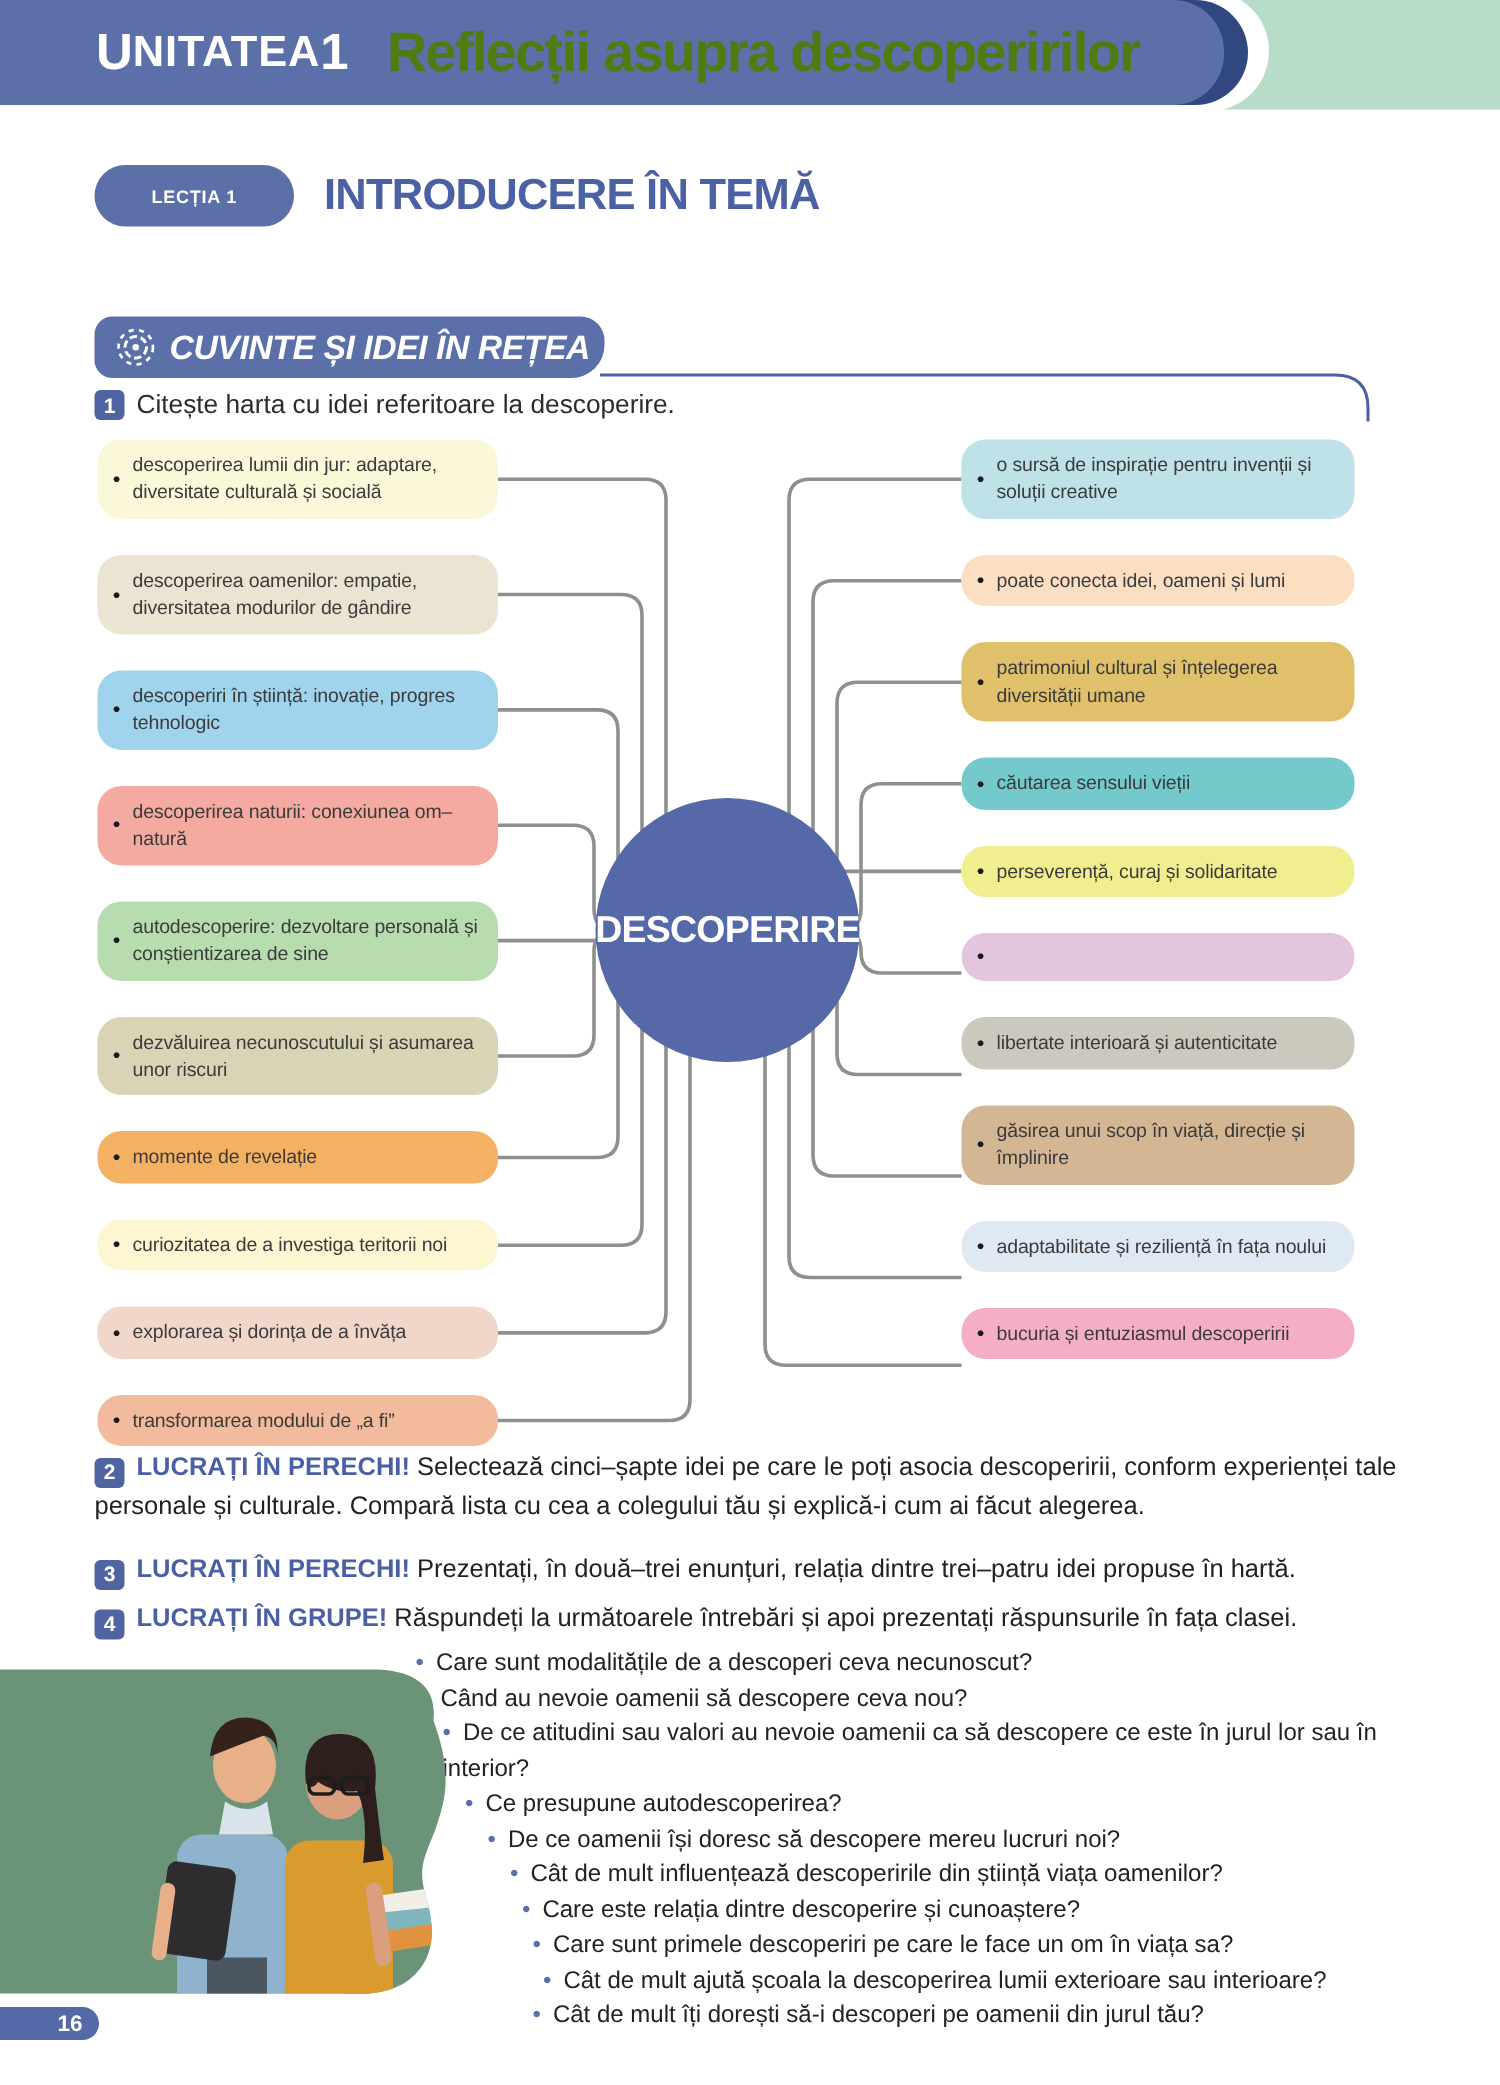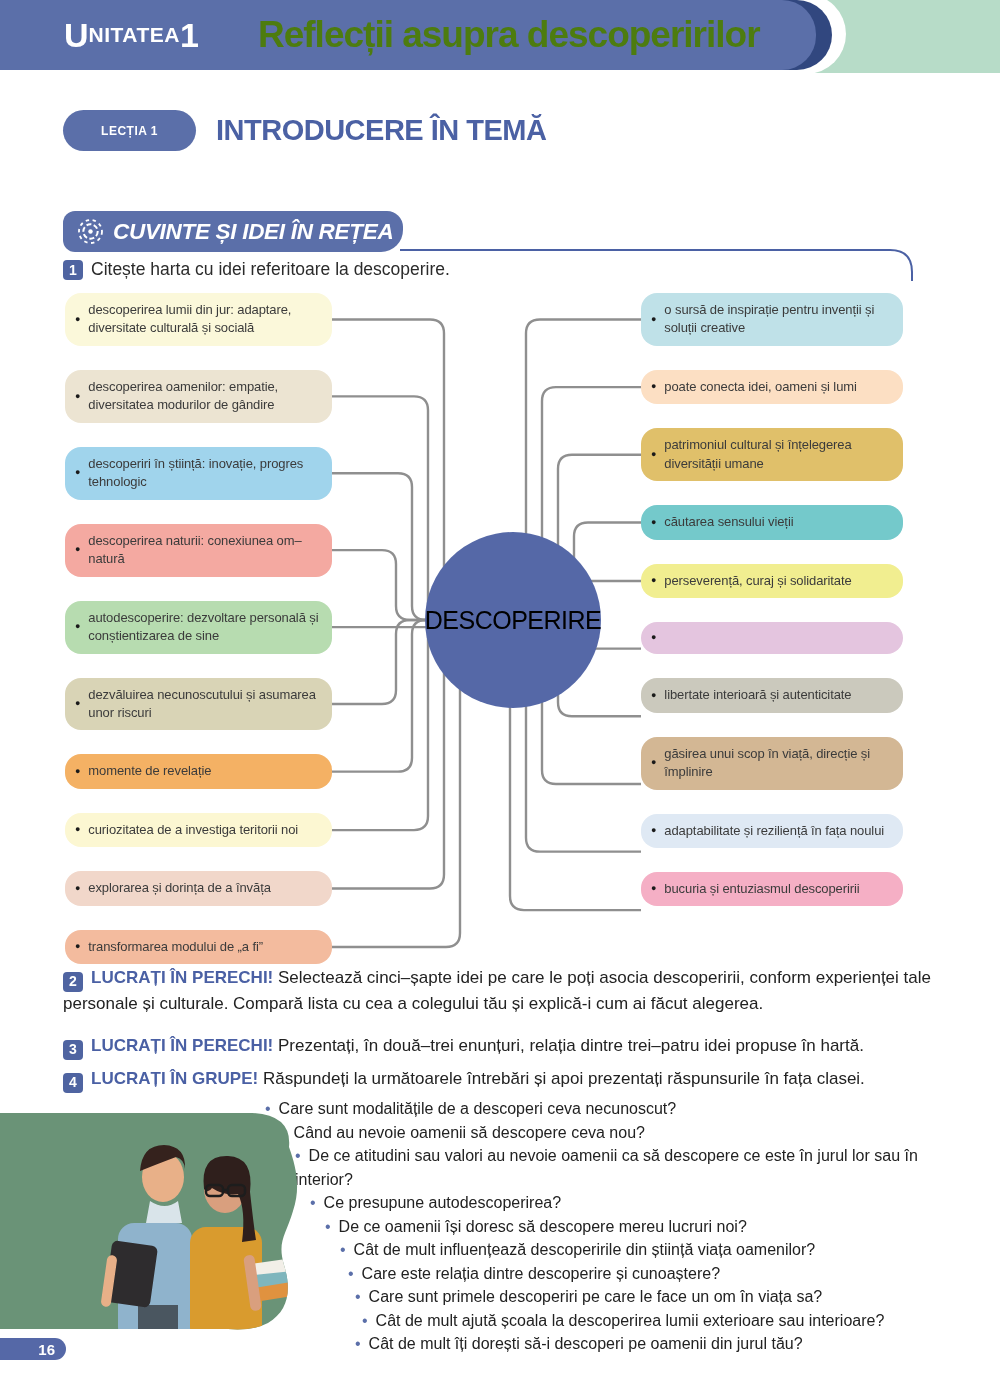--- a/index.html
+++ b/index.html
@@ -7,21 +7,21 @@
         font-family:"Liberation Sans",sans-serif;color:#222;}
 
   
   .mint-block{position:absolute;left:762px;top:0;width:238px;height:73px;background:#b7dcc8;}
   .banner-white{position:absolute;left:0;top:-6px;width:846px;height:80px;background:#fff;border-radius:0 40px 40px 0;}
   .banner-navy{position:absolute;left:0;top:0;width:832px;height:70px;background:#31477f;border-radius:0 36px 36px 0;}
   .banner-blue{position:absolute;left:0;top:0;width:816px;height:70px;background:#5b6fa9;border-radius:0 34px 34px 0;
                display:flex;align-items:center;}
   .unit-label{position:absolute;left:64px;top:0;height:70px;display:flex;align-items:center;color:#fff;font-weight:bold;}
   .unit-label .big{font-size:34px;}
-  .unit-label .small{font-size:21px;letter-spacing:.5px;}
+  .unit-label .small{font-size:29px;letter-spacing:.5px;}
   .unit-title{position:absolute;left:258px;top:0;height:70px;display:flex;align-items:center;color:#4d7c0f;
               font-weight:bold;font-size:37px;letter-spacing:-1px;}
 
   
   .lesson-pill{position:absolute;left:63px;top:110px;width:133px;height:41px;background:#5b6fa9;border-radius:21px;
                display:flex;align-items:center;justify-content:center;color:#fff;font-weight:bold;font-size:12px;letter-spacing:.5px;}
   .lesson-title{position:absolute;left:216px;top:110px;height:41px;display:flex;align-items:center;
                 color:#4b61a4;font-weight:bold;font-size:29px;letter-spacing:-.5px;text-align:right;}
 
   
@@ -39,22 +39,22 @@
 
   
   #net{position:absolute;left:0;top:0;width:1000px;height:1390px;pointer-events:none;}
   .col{position:absolute;display:flex;flex-direction:column;}
   .col-left{left:65px;top:293px;width:267px;gap:24px;}
   .col-right{left:641px;top:293px;width:262px;gap:24px;}
   .bubble{border-radius:16px;padding:8px 8px 8px 10px;display:flex;gap:8px;
           font-size:13px;line-height:1.42;color:#3b3b3b;letter-spacing:-.1px;box-sizing:border-box;min-height:32px;align-items:center;}
   .bubble .dot{color:#1a1a1a;font-size:14px;line-height:1.3;}
   .center-circle{position:absolute;left:397px;top:532px;width:176px;height:176px;border-radius:50%;
-                 display:flex;align-items:center;justify-content:center;color:#000000;font-weight:normal;
-                 font-size:25px;letter-spacing:-.5px;z-index:3;margin-left:28px;}
+                 display:flex;align-items:center;justify-content:center;color:#ffffff;font-weight:bold;
+                 font-size:25px;letter-spacing:-.5px;z-index:3;}
 
   
   .questions{position:absolute;left:265px;top:1097px;width:700px;margin:0;padding:0;list-style:none;
              font-size:16px;line-height:23.5px;color:#222;}
   .questions li{position:relative;}
   .questions li .bul{color:#5b6fa9;margin-right:8px;}
 
   
   #photo{position:absolute;left:0;top:1105px;}
   .page-num{position:absolute;left:0;top:1338px;width:66px;height:22px;background:#5568a7;
@@ -210,21 +210,21 @@
   <div class="ex-block" style="top:1034px">
     <span class="badge">3</span><span class="ex-label">LUCRAȚI ÎN PERECHI!</span>
     <span>Prezentați, în două–trei enunțuri, relația dintre trei–patru idei propuse în hartă.</span>
   </div>
   <div class="ex-block" style="top:1067px">
     <span class="badge">4</span><span class="ex-label">LUCRAȚI ÎN GRUPE!</span>
     <span>Răspundeți la următoarele întrebări și apoi prezentați răspunsurile în fața clasei.</span>
   </div>
 
   <ul class="questions" id="questions">
-      <li style="padding-left: 0px;"><span class="bul">•</span><span>Care sunt modalitățile de a descoperi ceva necunoscut?</span></li>
+      <li style="padding-left: 0px; margin-left: 12px;"><span class="bul">•</span><span>Care sunt modalitățile de a descoperi ceva necunoscut?</span></li>
       <li style="padding-left: 15px;"><span class="bul">•</span><span>Când au nevoie oamenii să descopere ceva nou?</span></li>
       <li style="padding-left: 30px;"><span class="bul">•</span><span>De ce atitudini sau valori au nevoie oamenii ca să descopere ce este în jurul lor sau în interior?</span></li>
       <li style="padding-left: 45px;"><span class="bul">•</span><span>Ce presupune autodescoperirea?</span></li>
       <li style="padding-left: 60px;"><span class="bul">•</span><span>De ce oamenii își doresc să descopere mereu lucruri noi?</span></li>
       <li style="padding-left: 75px;"><span class="bul">•</span><span>Cât de mult influențează descoperirile din știință viața oamenilor?</span></li>
       <li style="padding-left: 83px;"><span class="bul">•</span><span>Care este relația dintre descoperire și cunoaștere?</span></li>
       <li style="padding-left: 90px;"><span class="bul">•</span><span>Care sunt primele descoperiri pe care le face un om în viața sa?</span></li>
       <li style="padding-left: 97px;"><span class="bul">•</span><span>Cât de mult ajută școala la descoperirea lumii exterioare sau interioare?</span></li>
       <li style="padding-left: 90px;"><span class="bul">•</span><span>Cât de mult îți dorești să-i descoperi pe oamenii din jurul tău?</span></li>
     </ul>

